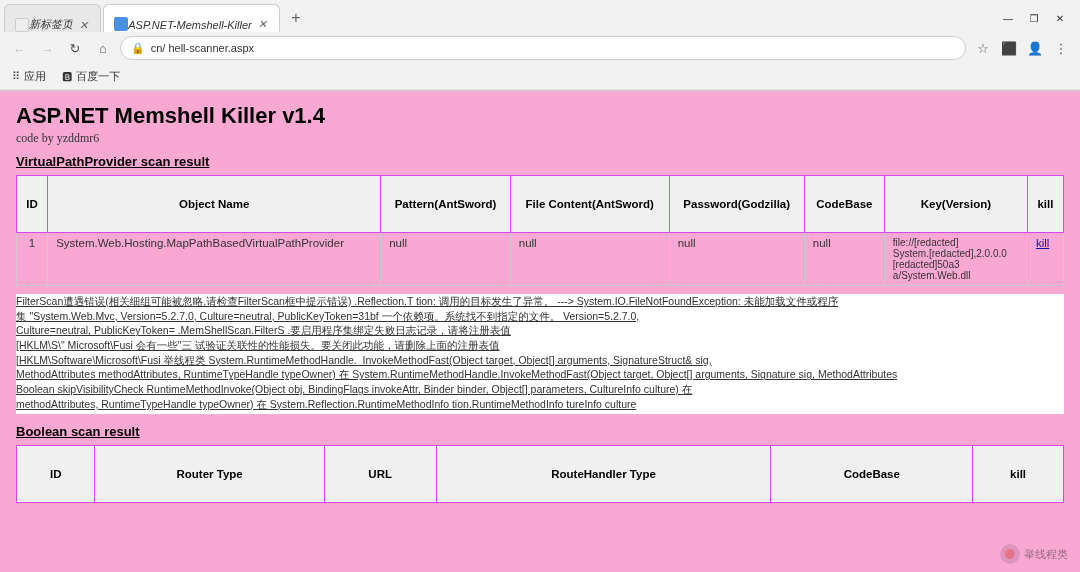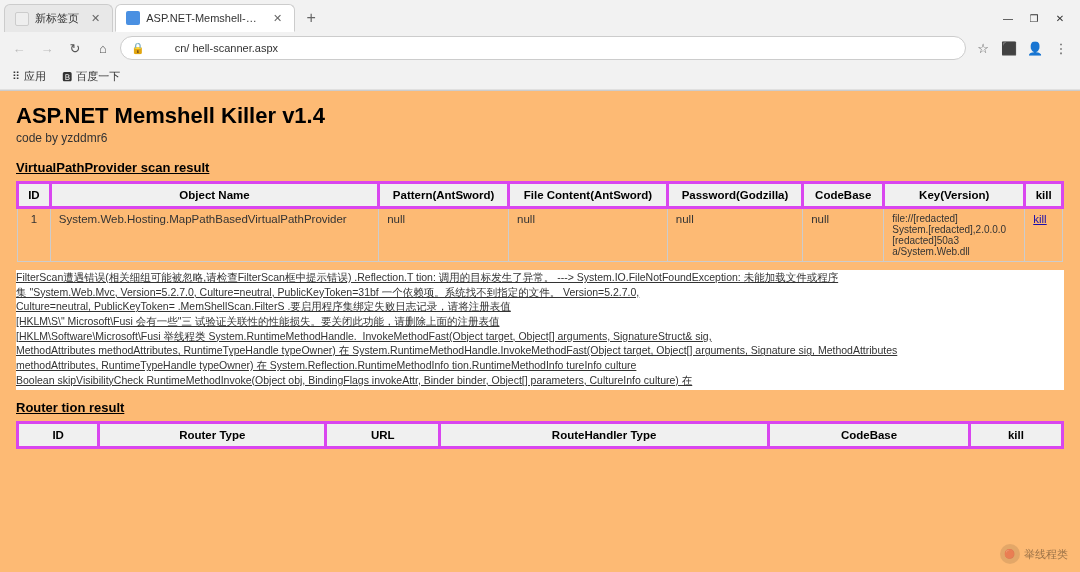--- a/index.html
+++ b/index.html
@@ -19,31 +19,31 @@
     }
     .tab-bar {
       display: flex;
       align-items: center;
       height: 32px;
       padding: 4px 4px 0 4px;
       gap: 2px;
     }
     .tab {
       display: flex;
-      align-items: center;
+      align-items: flex-end;
       height: 28px;
       padding: 0 10px;
       border-radius: 6px 6px 0 0;
       font-size: 11px;
       color: #333;
-      gap: 6px;
       max-width: 180px;
       background: #e8e8e8;
       border: 1px solid #ccc;
       border-bottom: none;
+      font-style: italic;
     }
     .tab.active {
       background: #fff;
       border-bottom: 1px solid #fff;
       z-index: 1;
     }
     .tab-favicon {
       width: 14px;
       height: 14px;
       background: #888;
@@ -126,21 +126,20 @@
     }
     .lock-icon {
       color: #888;
       font-size: 11px;
     }
     .url-text {
       flex: 1;
       overflow: hidden;
       text-overflow: ellipsis;
       white-space: nowrap;
-      margin-left: 24px;
     }
     .address-actions {
       display: flex;
       gap: 4px;
       align-items: center;
     }
     .addr-action-btn {
       width: 22px;
       height: 22px;
       display: flex;
@@ -171,52 +170,53 @@
     }
     .bookmark-icon {
       font-size: 11px;
     }
 
     
     .page-content {
       padding: 12px 16px;
       overflow-y: auto;
       height: calc(572px - 90px);
-      background: #fdba74;
+      background: #f9a8d4;
     }
     .page-title {
       font-size: 22px;
       font-weight: bold;
       color: #000;
       margin-bottom: 2px;
     }
     .page-subtitle {
       font-size: 12px;
       color: #333;
-      margin-bottom: 15px;
+      margin-bottom: 8px;
+      font-family: Liberation Serif, serif;
     }
     .section-title {
       font-size: 13px;
       font-weight: bold;
       color: #000;
       margin-bottom: 6px;
       text-decoration: underline;
     }
 
     
     table {
       width: 100%;
       border-collapse: collapse;
       margin-bottom: 8px;
       font-size: 11.5px;
     }
     table th {
       background: #f0f0f0;
-      border: 3px solid #d946ef;
-      padding: 5px 8px;
+      border: 1px solid #d946ef;
+      padding: 22px 8px;
       text-align: center;
       font-weight: bold;
       color: #000;
     }
     table td {
       border: 1px solid #ccc;
       padding: 4px 8px;
       color: #333;
       vertical-align: top;
     }
@@ -354,26 +354,26 @@
       </tbody>
   </table>
 
   <div class="log-area" id="log-area">
   <div class="log-line">FilterScan遭遇错误(相关细组可能被忽略,请检查FilterScan框中提示错误)       .Reflection.T             tion: 调用的目标发生了异常。 ---&gt; System.IO.FileNotFoundException: 未能加载文件或程序</div>
       <div class="log-line">集 "System.Web.Mvc, Version=5.2.7.0, Culture=neutral, PublicKeyToken=31bf                  一个依赖项。系统找不到指定的文件。                              Version=5.2.7.0,</div>
       <div class="log-line">Culture=neutral, PublicKeyToken=                .MemShellScan.FilterS             .要启用程序集绑定失败日志记录，请将注册表值</div>
       <div class="log-line">[HKLM\S\"                Microsoft\Fusi                              会有一些"三                         试验证关联性的性能损失。要关闭此功能，请删除上面的注册表值</div>
       <div class="log-line">[HKLM\Software\Microsoft\Fusi                      举线程类               System.RuntimeMethodHandle._InvokeMethodFast(Object target, Object[] arguments, SignatureStruct&amp; sig,</div>
       <div class="log-line">MethodAttributes methodAttributes, RuntimeTypeHandle typeOwner) 在 System.RuntimeMethodHandle.InvokeMethodFast(Object target, Object[] arguments, Signature sig, MethodAttributes</div>
+      <div class="log-line">Boolean skipVisibilityCheck                           RuntimeMethodInvoke(Object obj, BindingFlags invokeAttr, Binder binder, Object[] parameters, CultureInfo culture) 在</div>
       <div class="log-line">methodAttributes, RuntimeTypeHandle typeOwner) 在 System.Reflection.RuntimeMethodInfo             tion.RuntimeMethodInfo            tureInfo culture</div>
-      <div class="log-line">Boolean skipVisibilityCheck                           RuntimeMethodInvoke(Object obj, BindingFlags invokeAttr, Binder binder, Object[] parameters, CultureInfo culture) 在</div>
       <div class="log-line">System.Reflection.MethodR                        parameters) 在 ASP.aspx_memshell_scanner_aspx.listA                                         px.行 142 在</div>
     </div>
 
-  <div class="section-title">Router tion result</div>
+  <div class="section-title">Boolean scan result</div>
 
   <table>
     <thead>
       <tr>
         <th>ID</th>
         <th>Router Type</th>
         <th>URL</th>
         <th>RouteHandler Type</th>
         <th>CodeBase</th>
         <th>kill</th>

